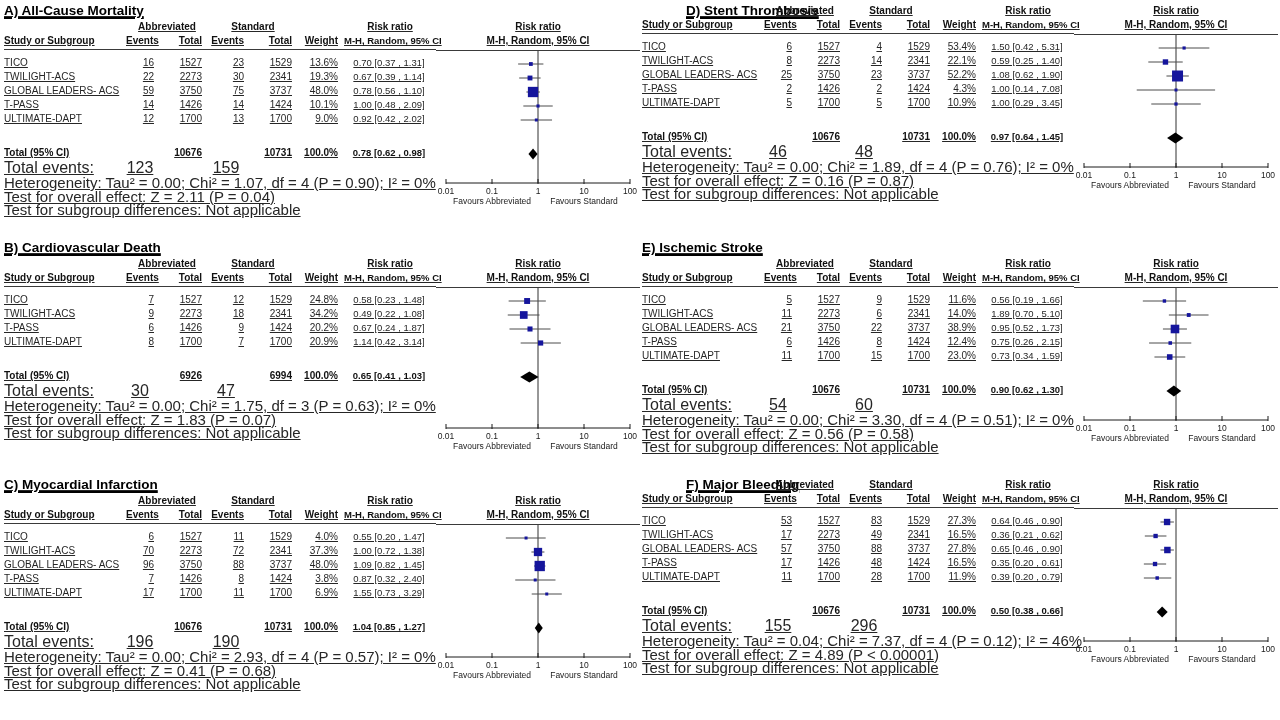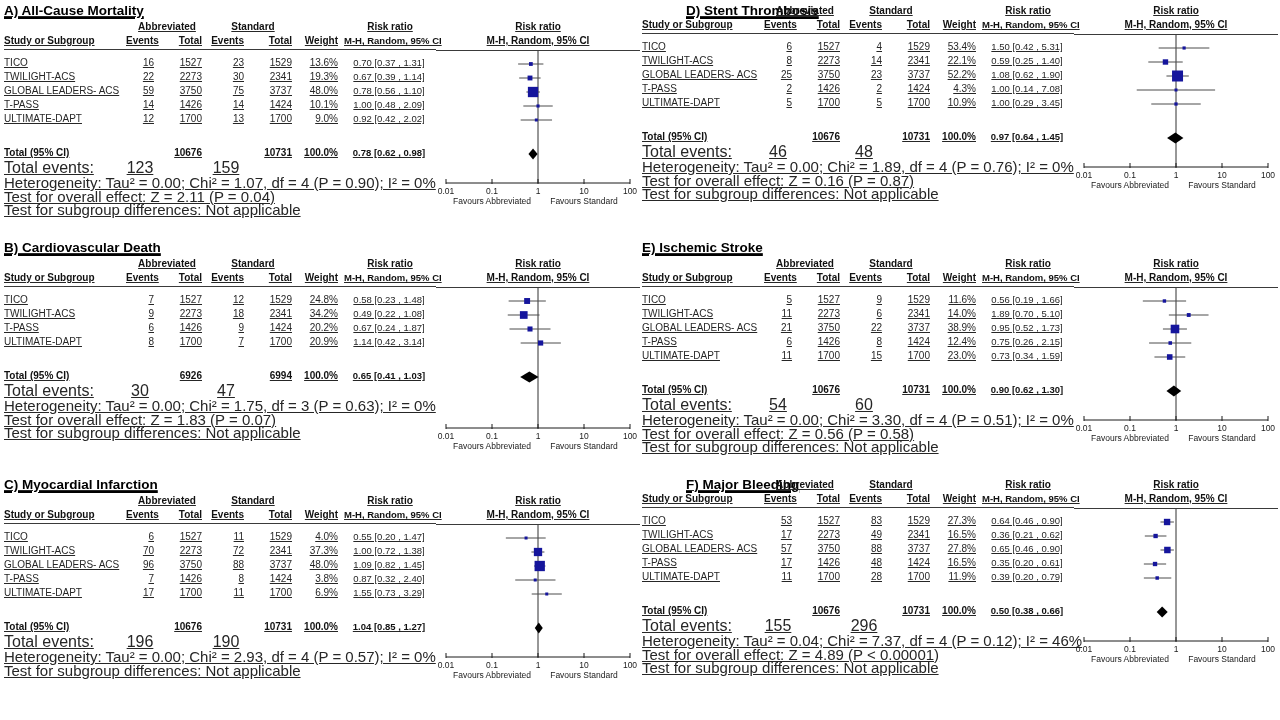--- a/index.html
+++ b/index.html
@@ -321,20 +321,21 @@
           <div class="cell num b">10676</div>
           <div class="cell"></div>
           <div class="cell num b">10731</div>
           <div class="cell num b">100.0%</div>
           <div class="cell rr b">1.04 [0.85 , 1.27]</div>
           <div class="te">Total events:</div>
           <div class="te num">196</div>
           <div class="te"></div>
           <div class="te num">190</div>
           <div class="stat">Heterogeneity: Tau² = 0.00; Chi² = 2.93, df = 4 (P = 0.57); I² = 0%</div>
+          <div class="stat">Test for overall effect: Z = 0.41 (P = 0.68)</div>
           <div class="stat">Test for subgroup differences: Not applicable</div>
         </div>
       </div>
       <div class="plot-col">
         <div class="p-hdr">
           <div class="gh">Risk ratio</div>
           <div class="ch">M-H, Random, 95% CI</div>
         </div>
         <svg class="forest-svg" width="204" height="158" viewBox="0 0 204 158">
               <line x1="102" y1="0" x2="102" y2="132" stroke="#1a1a1a" stroke-width="0.9"></line>

